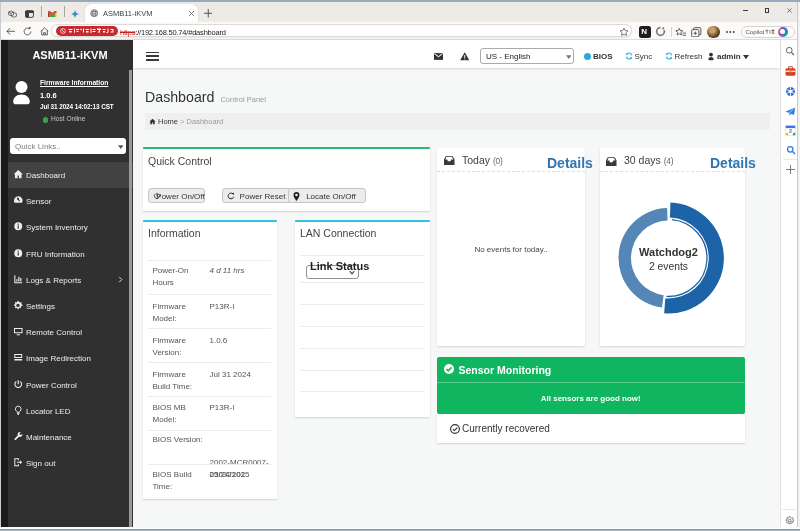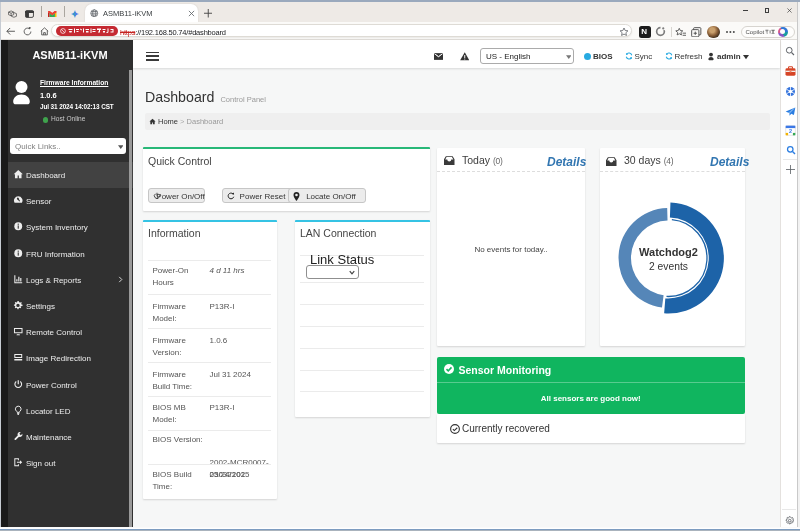--- a/index.html
+++ b/index.html
@@ -36,21 +36,21 @@
   .ctop-cyan { border-top:2.5px solid #35c3e4; }
   .ctitle { font-size:10.5px; color:#454545; }
   .btn { position:absolute; top:187.5px; height:15.5px; background:#ececec; border:1px solid #c6c6c6; border-radius:3px;
          font-size:8px; color:#333; text-align:center; }
   .tline { position:absolute; left:148px; width:123px; height:1px; background:#ebebeb; }
   .tlab { position:absolute; left:152.5px; font-size:8px; color:#555; line-height:12px; white-space:nowrap; }
   .tval { position:absolute; left:209.5px; font-size:8px; color:#555; line-height:12px; white-space:nowrap; }
   .lanline { position:absolute; left:300px; width:124px; height:1px; background:#ebebeb; }
   .hdrtxt { font-size:10.5px; color:#3d3d3d; }
   .paren { font-size:8.5px; color:#666; letter-spacing:-0.5px; }
-  .details { font-size:12px; color:#3276b1; font-weight:bold;font-style:italic; }
+  .details { font-size:14px; color:#3276b1; font-weight:bold; }
   .dashed { border-bottom:1px dashed #ddd; }
 </style>
 </head>
 <body>
 
 <div class="abs" style="left:0;top:0;width:800px;height:1.6px;background:#9aa9bd;"></div>
 <div class="abs" style="left:0;top:1.6px;width:1px;height:526px;background:#c6cbd2;z-index:9;"></div>
 <div class="abs" style="left:797.3px;top:1.6px;width:1.1px;height:526px;background:#c9c9c9;z-index:9;"></div>
 <div class="abs" style="left:798.4px;top:1.6px;width:1.6px;height:526px;background:#f2f2f2;z-index:9;"></div>
 
@@ -446,21 +446,21 @@
 <div class="abs ctitle" style="left:300px;top:227px;">LAN Connection</div>
 <div class="abs" id="lantable" style="left:0;top:0;">
   <div class="lanline" style="top:254.5px;"></div>
   <div class="lanline" style="top:282px;"></div>
   <div class="lanline" style="top:304px;"></div>
   <div class="lanline" style="top:326px;"></div>
   <div class="lanline" style="top:348px;"></div>
   <div class="lanline" style="top:369.5px;"></div>
   <div class="lanline" style="top:391px;"></div>
   <div class="abs" style="left:305.5px;top:265px;width:53px;height:13.5px;background:#fff;border:1px solid #8f8f8f;border-radius:3px;"></div>
-  <div class="abs" style="left:310px;top:252px;font-size:13px;color:#222;">Link Status</div>
+  <div class="abs" style="left:310px;top:260px;font-size:11px;color:#222;font-weight:bold;">Link Status</div>
   <svg class="abs" style="left:349px;top:269.5px;width:6px;height:5px;" viewBox="0 0 8 6">
       <path fill="none" stroke="#444" stroke-width="1.6" d="M1 1.2 4 4.8 7 1.2"></path>
     </svg>
 </div>
 
 <div class="abs card" style="left:437px;top:148px;width:148px;height:197.5px;"></div>
 <div class="abs dashed" style="left:437px;top:162px;width:148px;height:10px;"></div>
 <div class="abs hdrtxt" style="left:462px;top:153.5px;">Today <span class="paren">( 0 )</span></div>
 <div class="abs details" style="left:547px;top:155px;">Details</div>
 <div class="abs" style="left:437px;top:245px;width:148px;text-align:center;font-size:8px;color:#444;">No events for today..</div>

